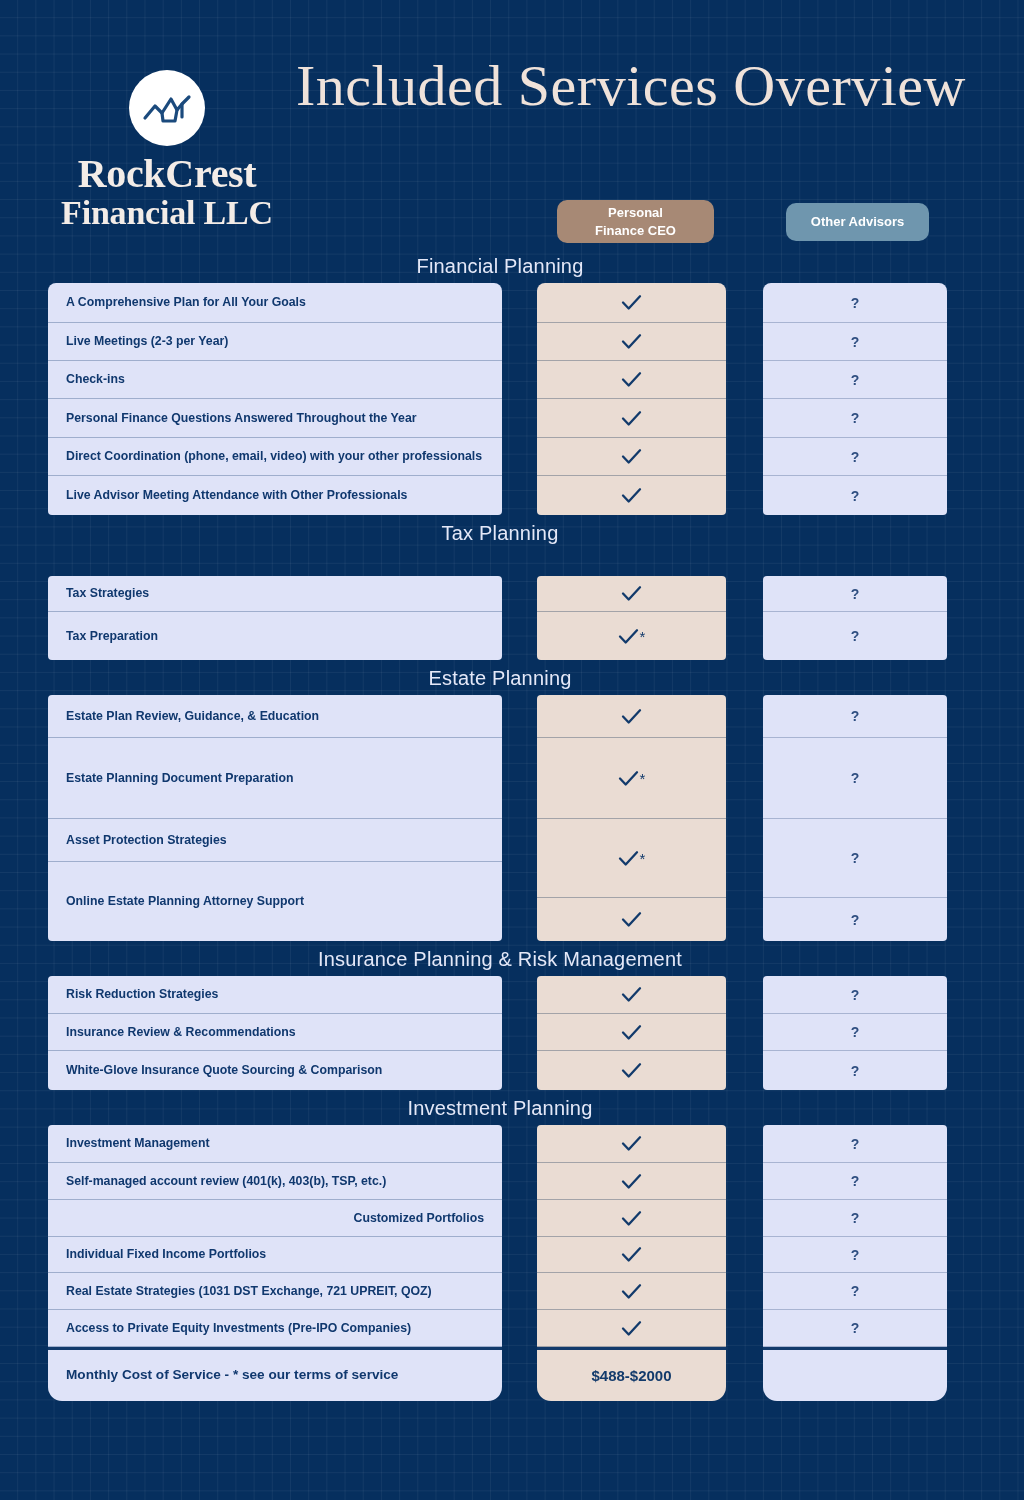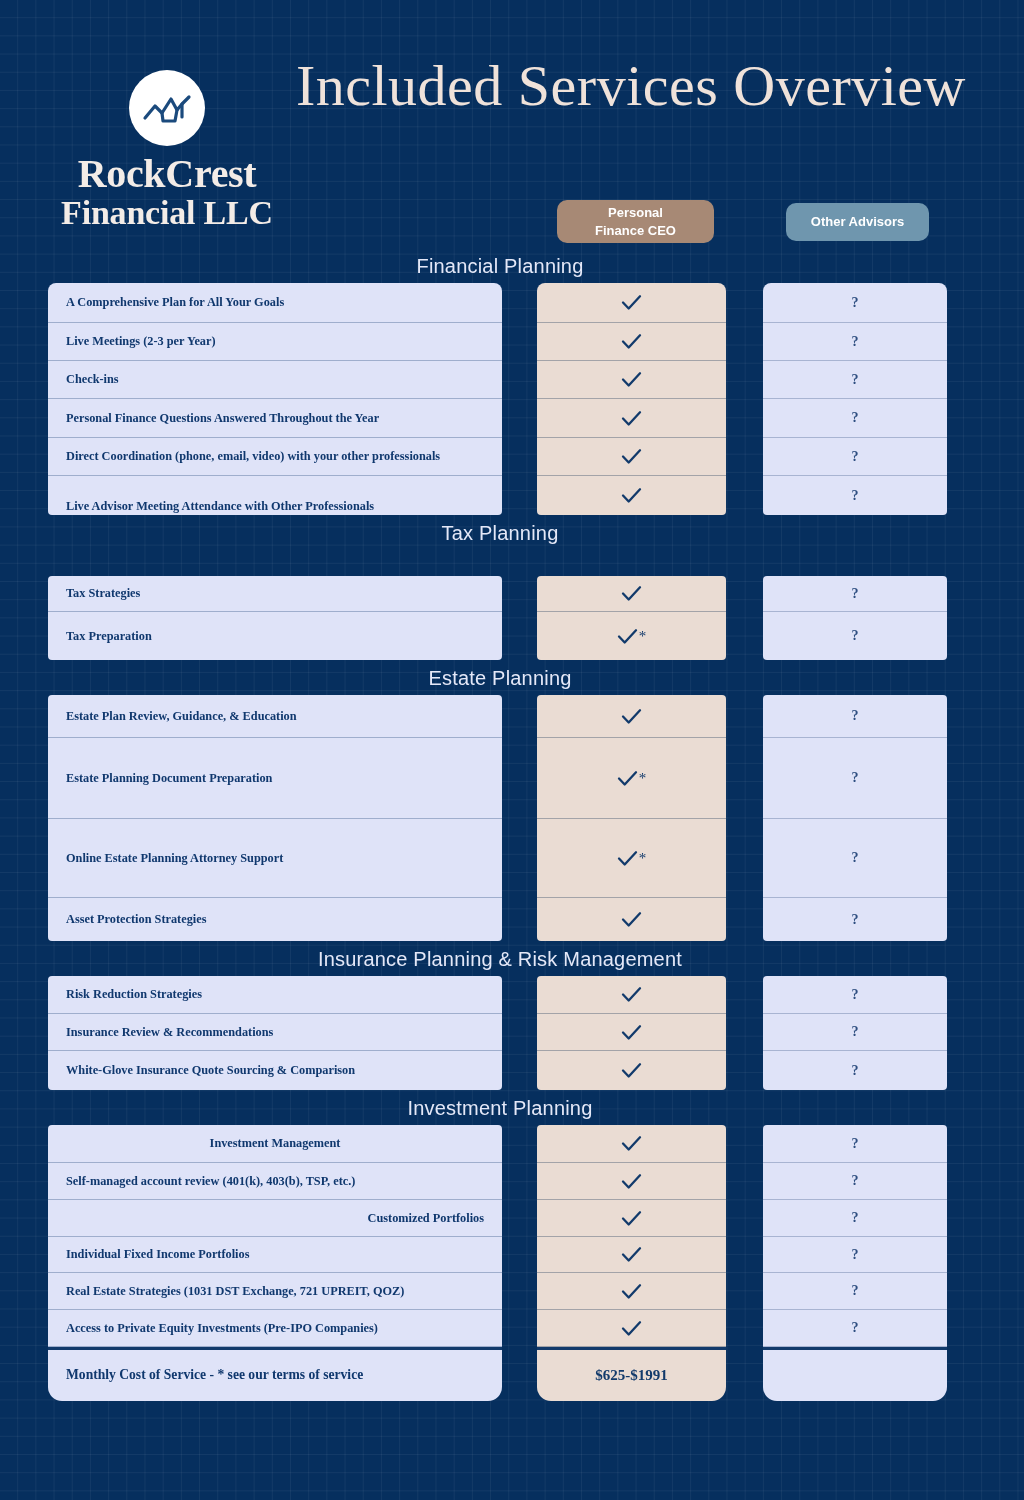--- a/index.html
+++ b/index.html
@@ -117,21 +117,20 @@
     color: #E4E8F8;
     font-size: 20px;
     font-weight: 300;
     letter-spacing: 0.2px;
     width: 1000px;
   }
 
   .section-body {
     position: relative;
     width: 1024px;
-    font-family: Liberation Serif, serif;
   }
 
   .panel {
     position: absolute;
     top: 0;
   }
   .panel-left {
     left: 48px;
     width: 454px;
     background: #DFE3F8;
@@ -257,21 +256,21 @@
         </div>
         <div class="cell" style="height: 38px; text-align: center;">
           <span>Check-ins</span>
         </div>
         <div class="cell" style="height: 39px;">
           <span>Personal Finance Questions Answered Throughout the Year</span>
         </div>
         <div class="cell" style="height: 38px;">
           <span>Direct Coordination (phone, email, video) with your other professionals</span>
         </div>
-        <div class="cell" style="height: 39px; align-items: flex-end;">
+        <div class="cell" style="height: 39px;">
           <span>Live Advisor Meeting Attendance with Other Professionals</span>
         </div>
       </div>
       <div class="panel panel-mid">
         <div class="cell" style="height: 40px;">
           <span class="chk">
             <svg width="21" height="17" viewBox="0 0 21 17" aria-hidden="true">
               <path d="M2 8.5 L7.7 14.5 L19 2.3" fill="none" stroke="#123A6B" stroke-width="2.3" stroke-linecap="round" stroke-linejoin="round"></path>
             </svg>
           </span>
@@ -375,26 +374,26 @@
       <div class="section-title">Estate Planning</div>
     </div>
     <div class="section-body" style="height: 246px; border-radius: 29px;">
       <div class="panel panel-left">
         <div class="cell" style="height: 43px;">
           <span>Estate Plan Review, Guidance, &amp; Education</span>
         </div>
         <div class="cell" style="height: 81px;">
           <span>Estate Planning Document Preparation</span>
         </div>
+        <div class="cell" style="height: 43px;">
+          <span>Asset Protection Strategies</span>
+        </div>
         <div class="cell" style="height: 79px;">
           <span>Online Estate Planning Attorney Support</span>
         </div>
-        <div class="cell" style="height: 43px;">
-          <span>Asset Protection Strategies</span>
-        </div>
       </div>
       <div class="panel panel-mid">
         <div class="cell" style="height: 43px;">
           <span class="chk">
             <svg width="21" height="17" viewBox="0 0 21 17" aria-hidden="true">
               <path d="M2 8.5 L7.7 14.5 L19 2.3" fill="none" stroke="#123A6B" stroke-width="2.3" stroke-linecap="round" stroke-linejoin="round"></path>
             </svg>
           </span>
         </div>
         <div class="cell" style="height: 81px;">
@@ -484,21 +483,21 @@
         <div class="cell" style="height: 39px;">
           <span class="qmark">?</span>
         </div>
       </div>
     </div>
     <div class="section-band">
       <div class="section-title">Investment Planning</div>
     </div>
     <div class="section-body last-section" style="height: 279px;">
       <div class="panel panel-left">
-        <div class="cell" style="height: 38px; justify-content: center;">
+        <div class="cell" style="height: 38px;">
           <span>Investment Management</span>
         </div>
         <div class="cell" style="height: 37px;">
           <span>Self-managed account review (401(k), 403(b), TSP, etc.)</span>
         </div>
         <div class="cell" style="height: 37px; justify-content: flex-end;">
           <span>Customized Portfolios</span>
         </div>
         <div class="cell" style="height: 36px;">
           <span>Individual Fixed Income Portfolios</span>
@@ -550,21 +549,21 @@
           </span>
         </div>
         <div class="cell" style="height: 37px;">
           <span class="chk">
             <svg width="21" height="17" viewBox="0 0 21 17" aria-hidden="true">
               <path d="M2 8.5 L7.7 14.5 L19 2.3" fill="none" stroke="#123A6B" stroke-width="2.3" stroke-linecap="round" stroke-linejoin="round"></path>
             </svg>
           </span>
         </div>
         <div class="cell price-cell thick-top" style="height: 54px;">
-          <span>$625-$1991</span>
+          <span>$488-$2000</span>
         </div>
       </div>
       <div class="panel panel-right">
         <div class="cell" style="height: 38px;">
           <span class="qmark">?</span>
         </div>
         <div class="cell" style="height: 37px;">
           <span class="qmark">?</span>
         </div>
         <div class="cell" style="height: 37px;">

